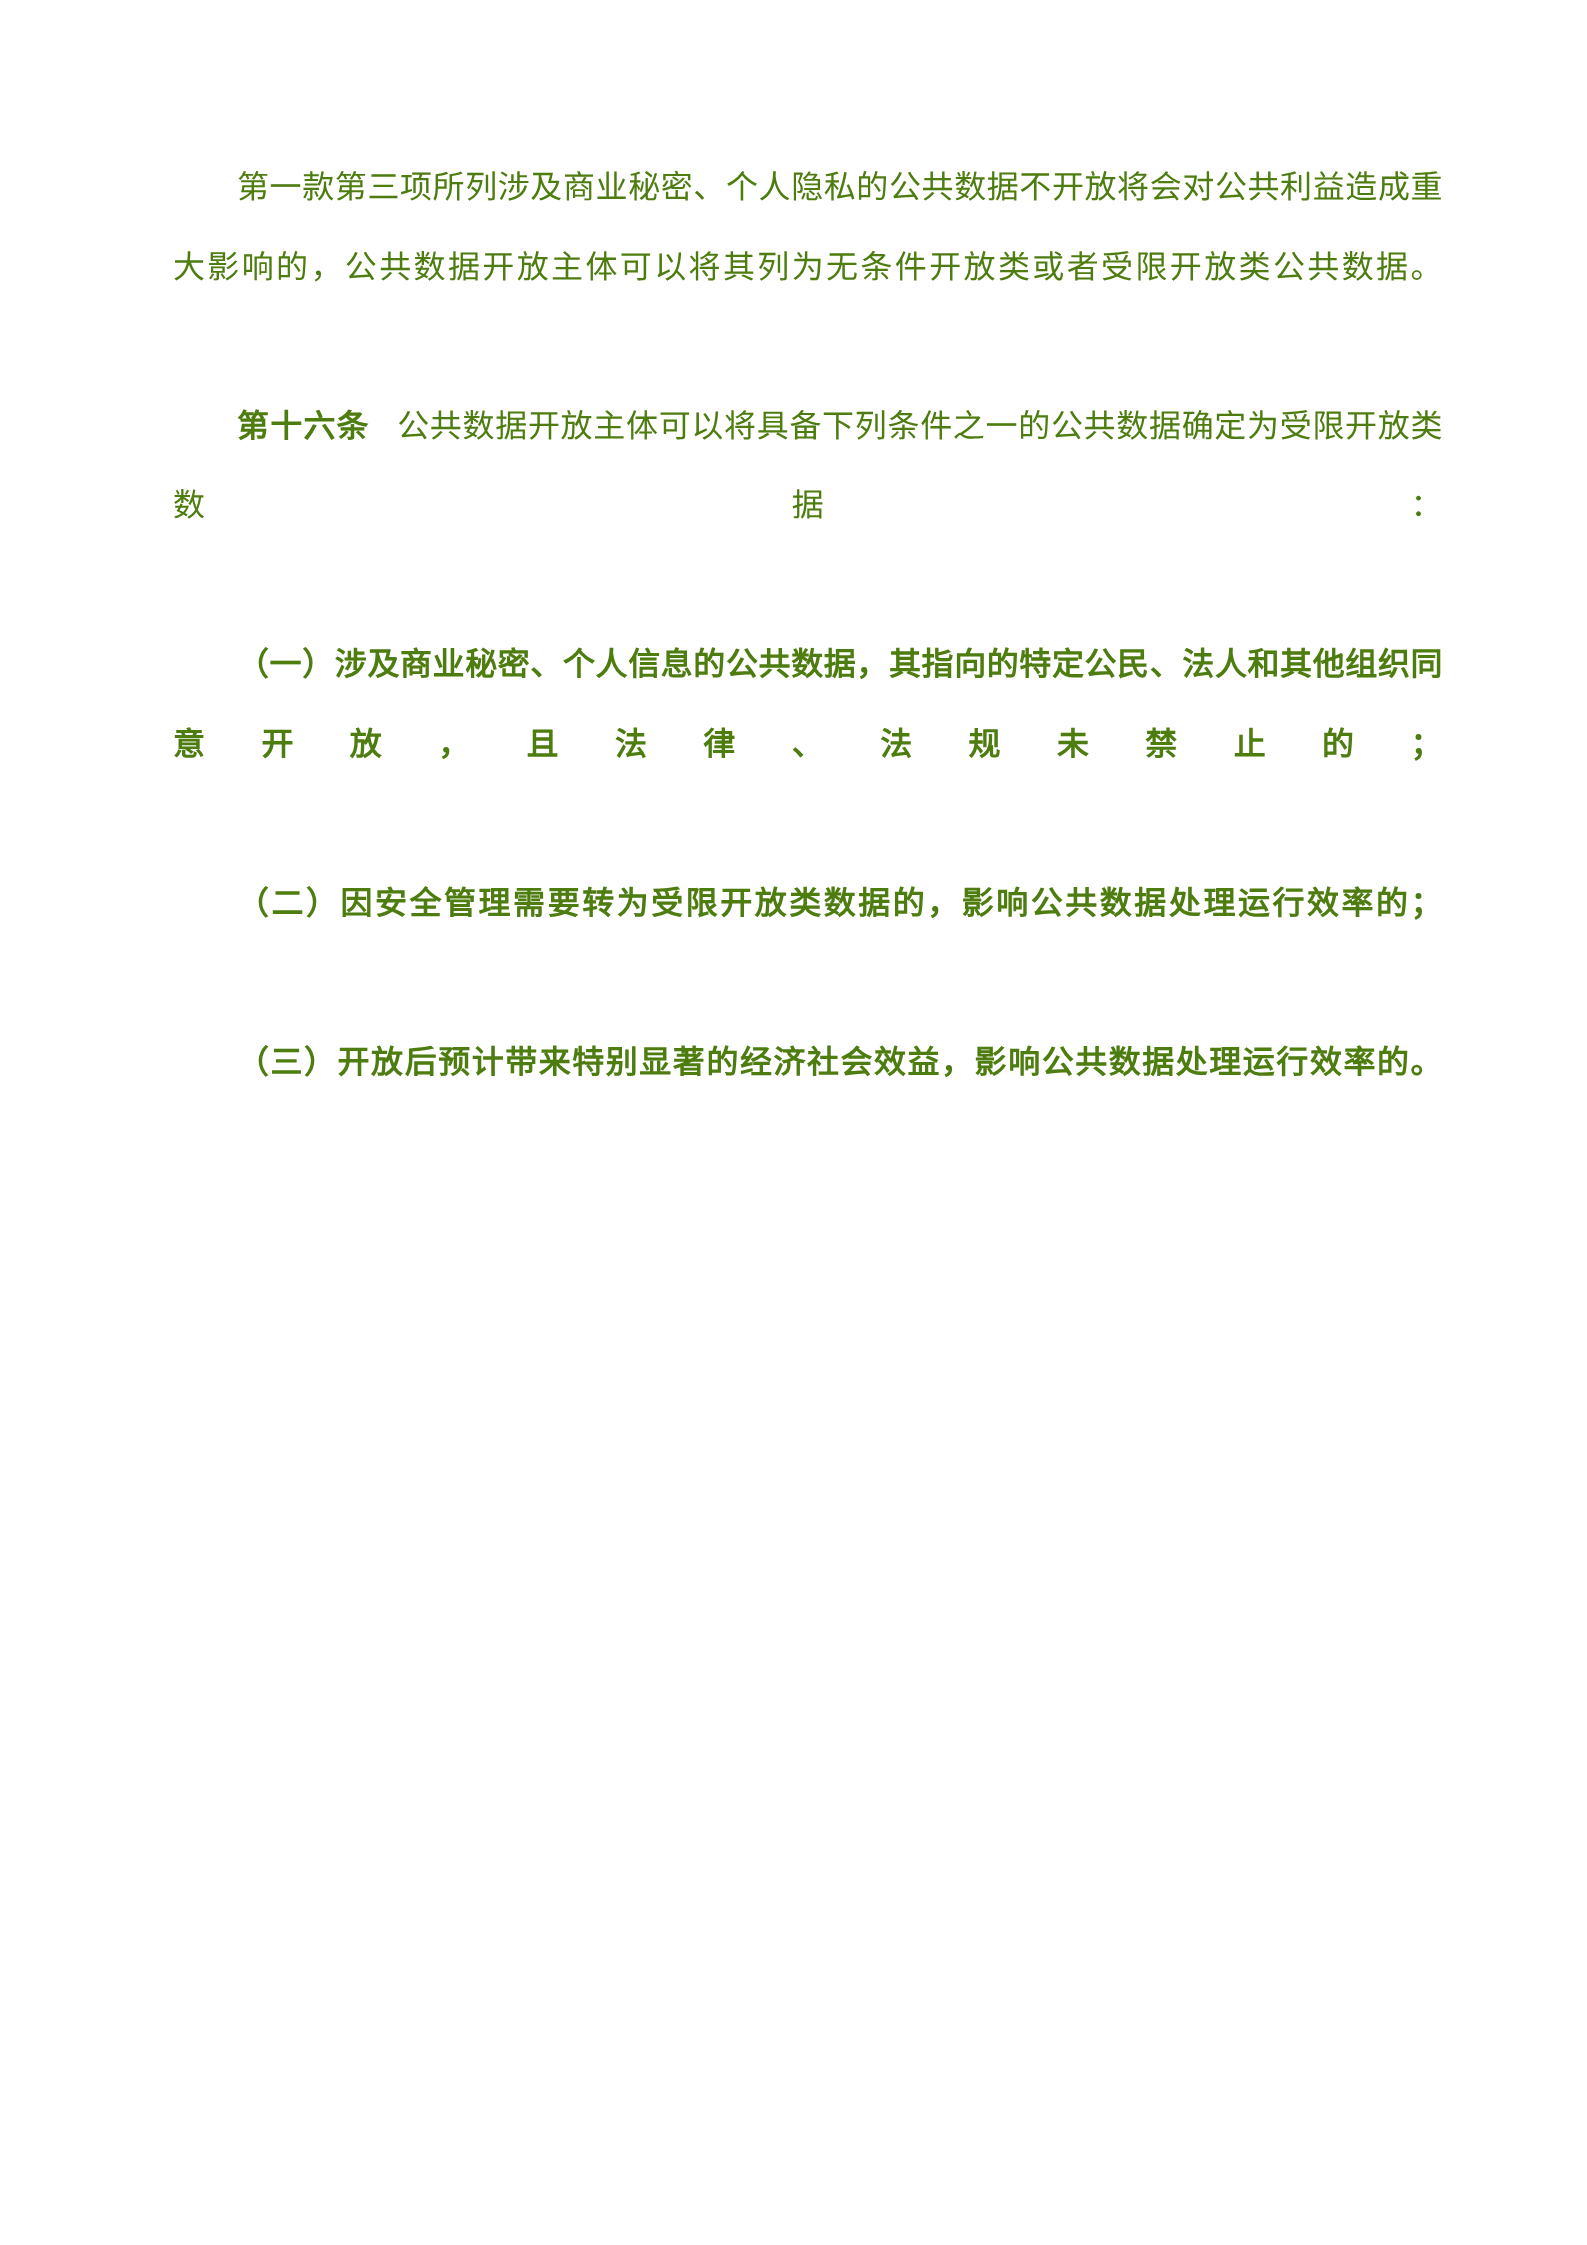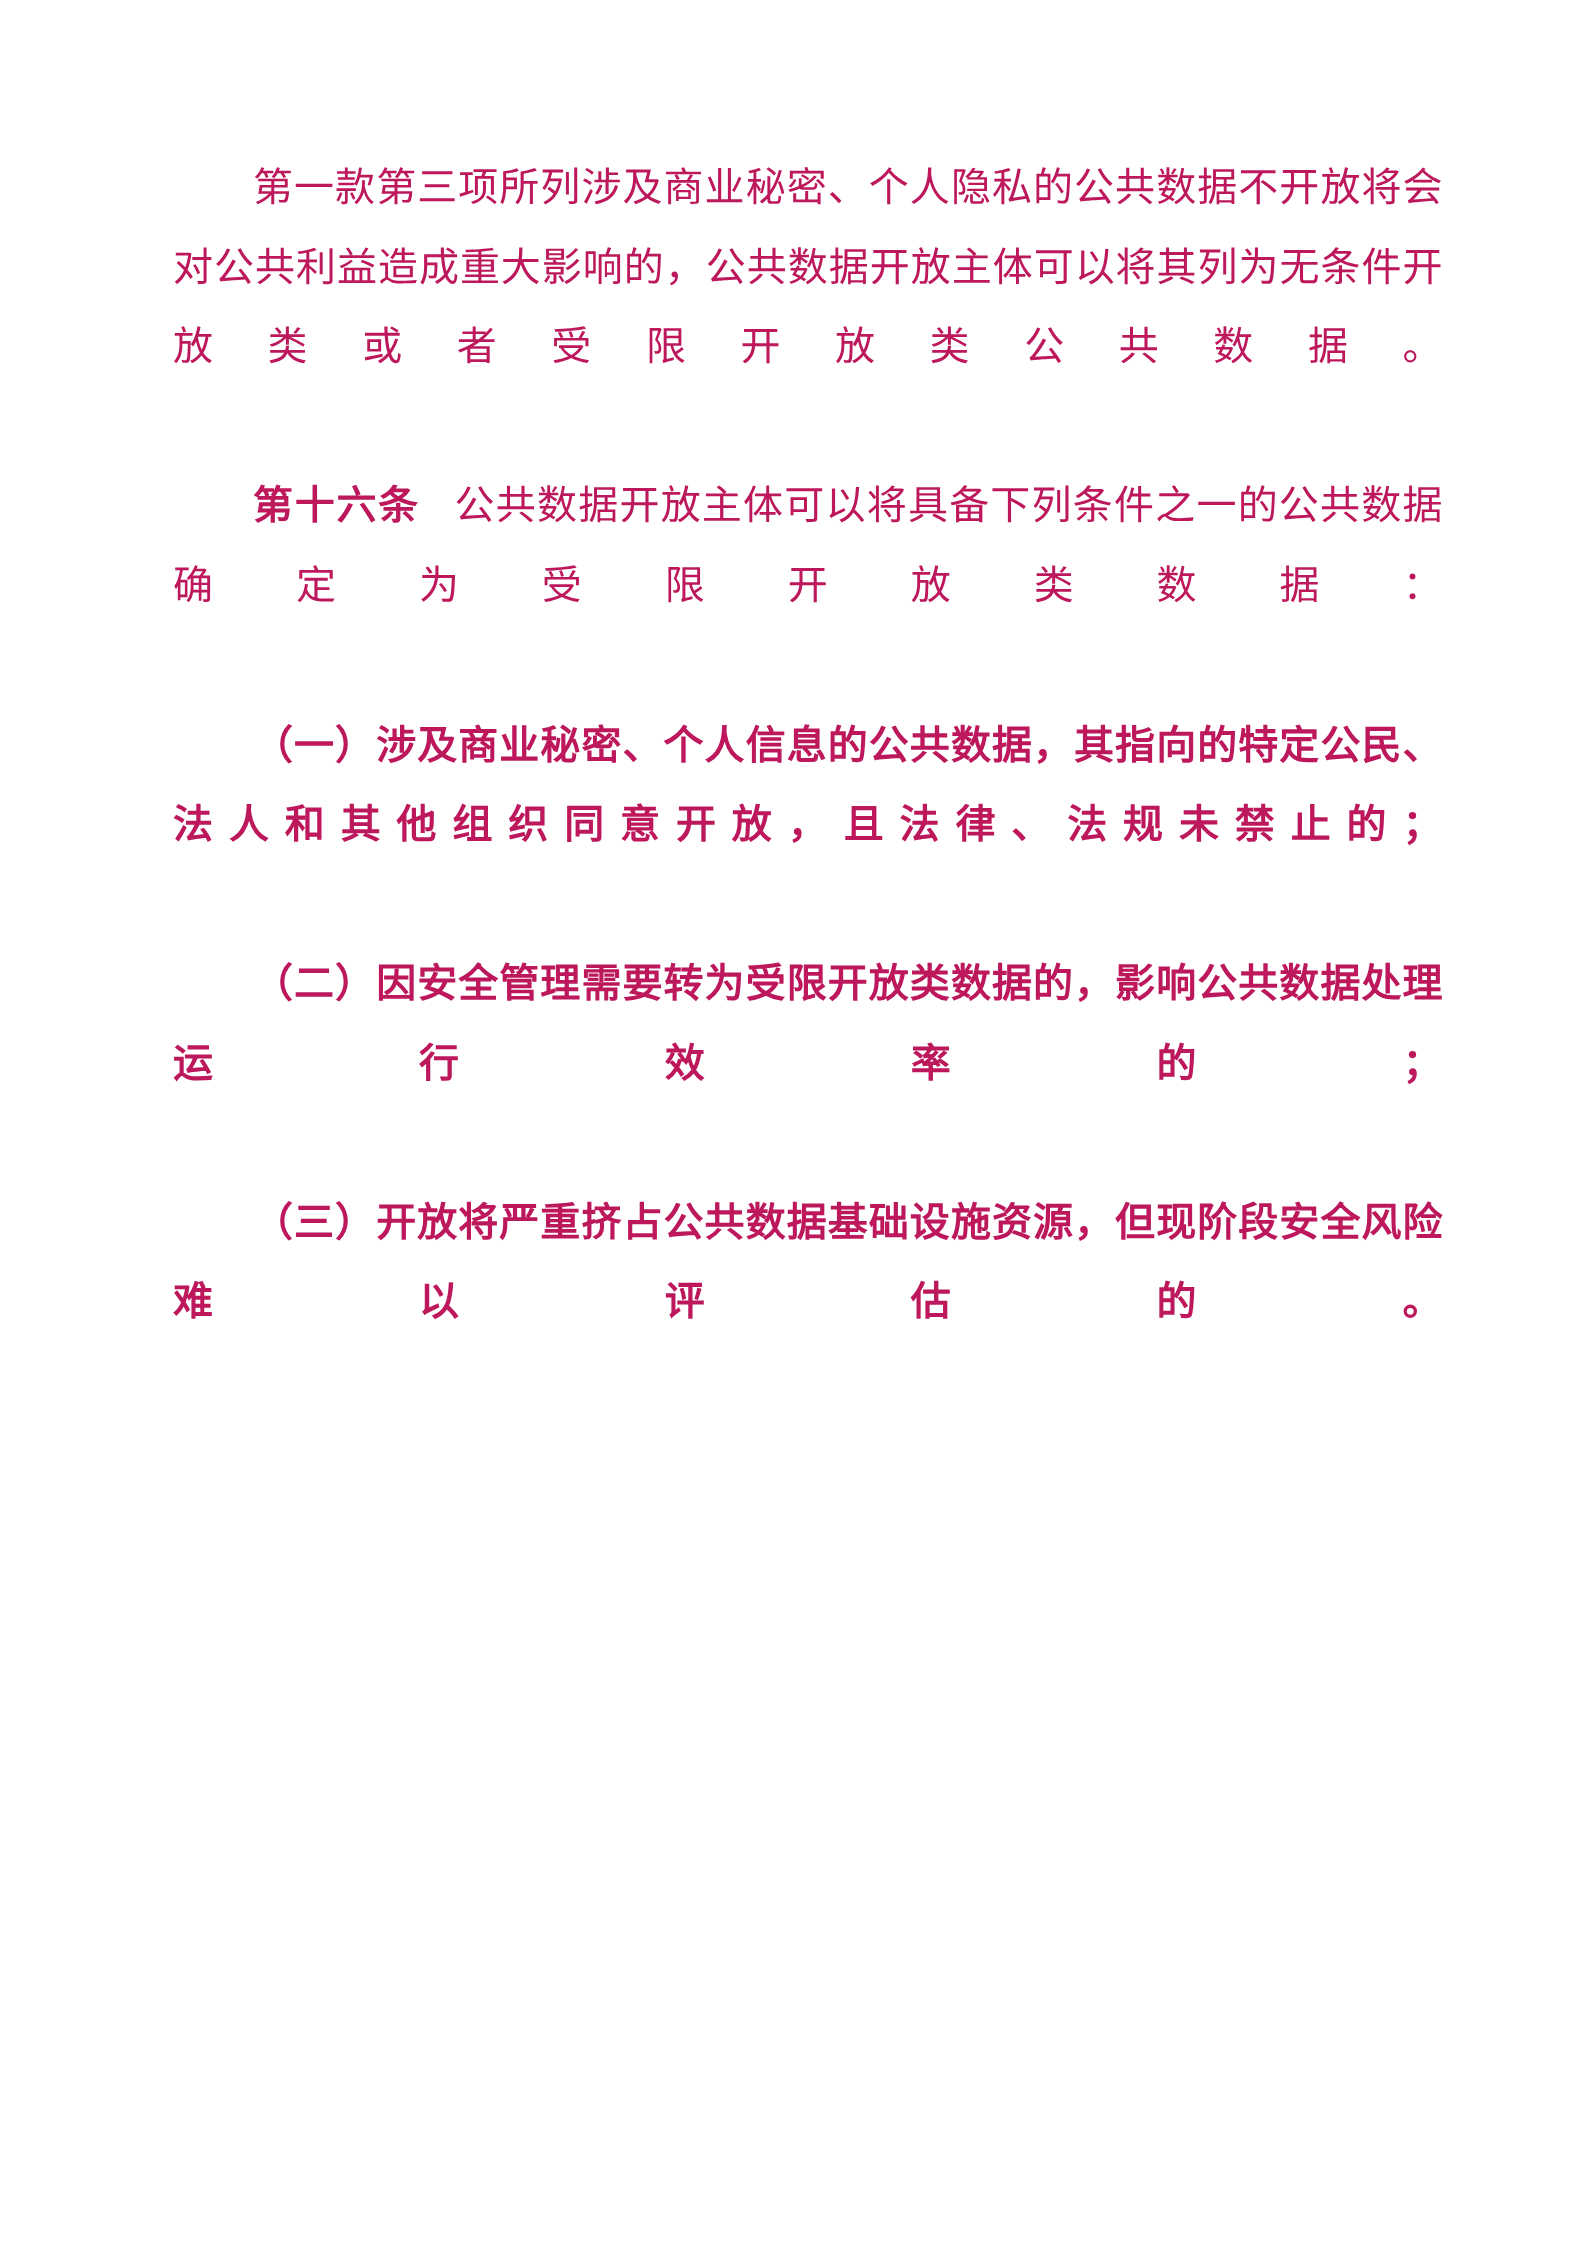--- a/index.html
+++ b/index.html
@@ -22,23 +22,23 @@
     position: absolute;
     left: 173px;
     top: 148px;
     width: 1270px;
   }
 
   
   .para {
     margin: 0 0 0 0;
     font-family: "DejaVu Serif", "Liberation Serif", serif;
-    font-size: 40px;
+    font-size: 32px;
     line-height: 79.5px;
-    color: #be185d;
+    color: #4d7c0f;
     text-align: justify;
     text-justify: inter-character;
     text-indent: 2em;
     letter-spacing: 0.5px;
     -webkit-font-smoothing: antialiased;
   }
 
   
   .para::after {
     content: "";
@@ -81,19 +81,19 @@
 
     <p class="para item">
       <span>（一）涉及商业秘密、个人信息的公共数据，其指向的特定公民、法人和其他组织同意开放，且法律、法规未禁止的；</span>
     </p>
 
     <p class="para item">
       <span>（二）因安全管理需要转为受限开放类数据的，影响公共数据处理运行效率的；</span>
     </p>
 
     <p class="para item">
-      <span>（三）开放将严重挤占公共数据基础设施资源，但现阶段安全风险难以评估的。</span>
+      <span>（三）开放后预计带来特别显著的经济社会效益，影响公共数据处理运行效率的。</span>
     </p>
 
 
 
   </div>
 </div>
 
 </body></html>

